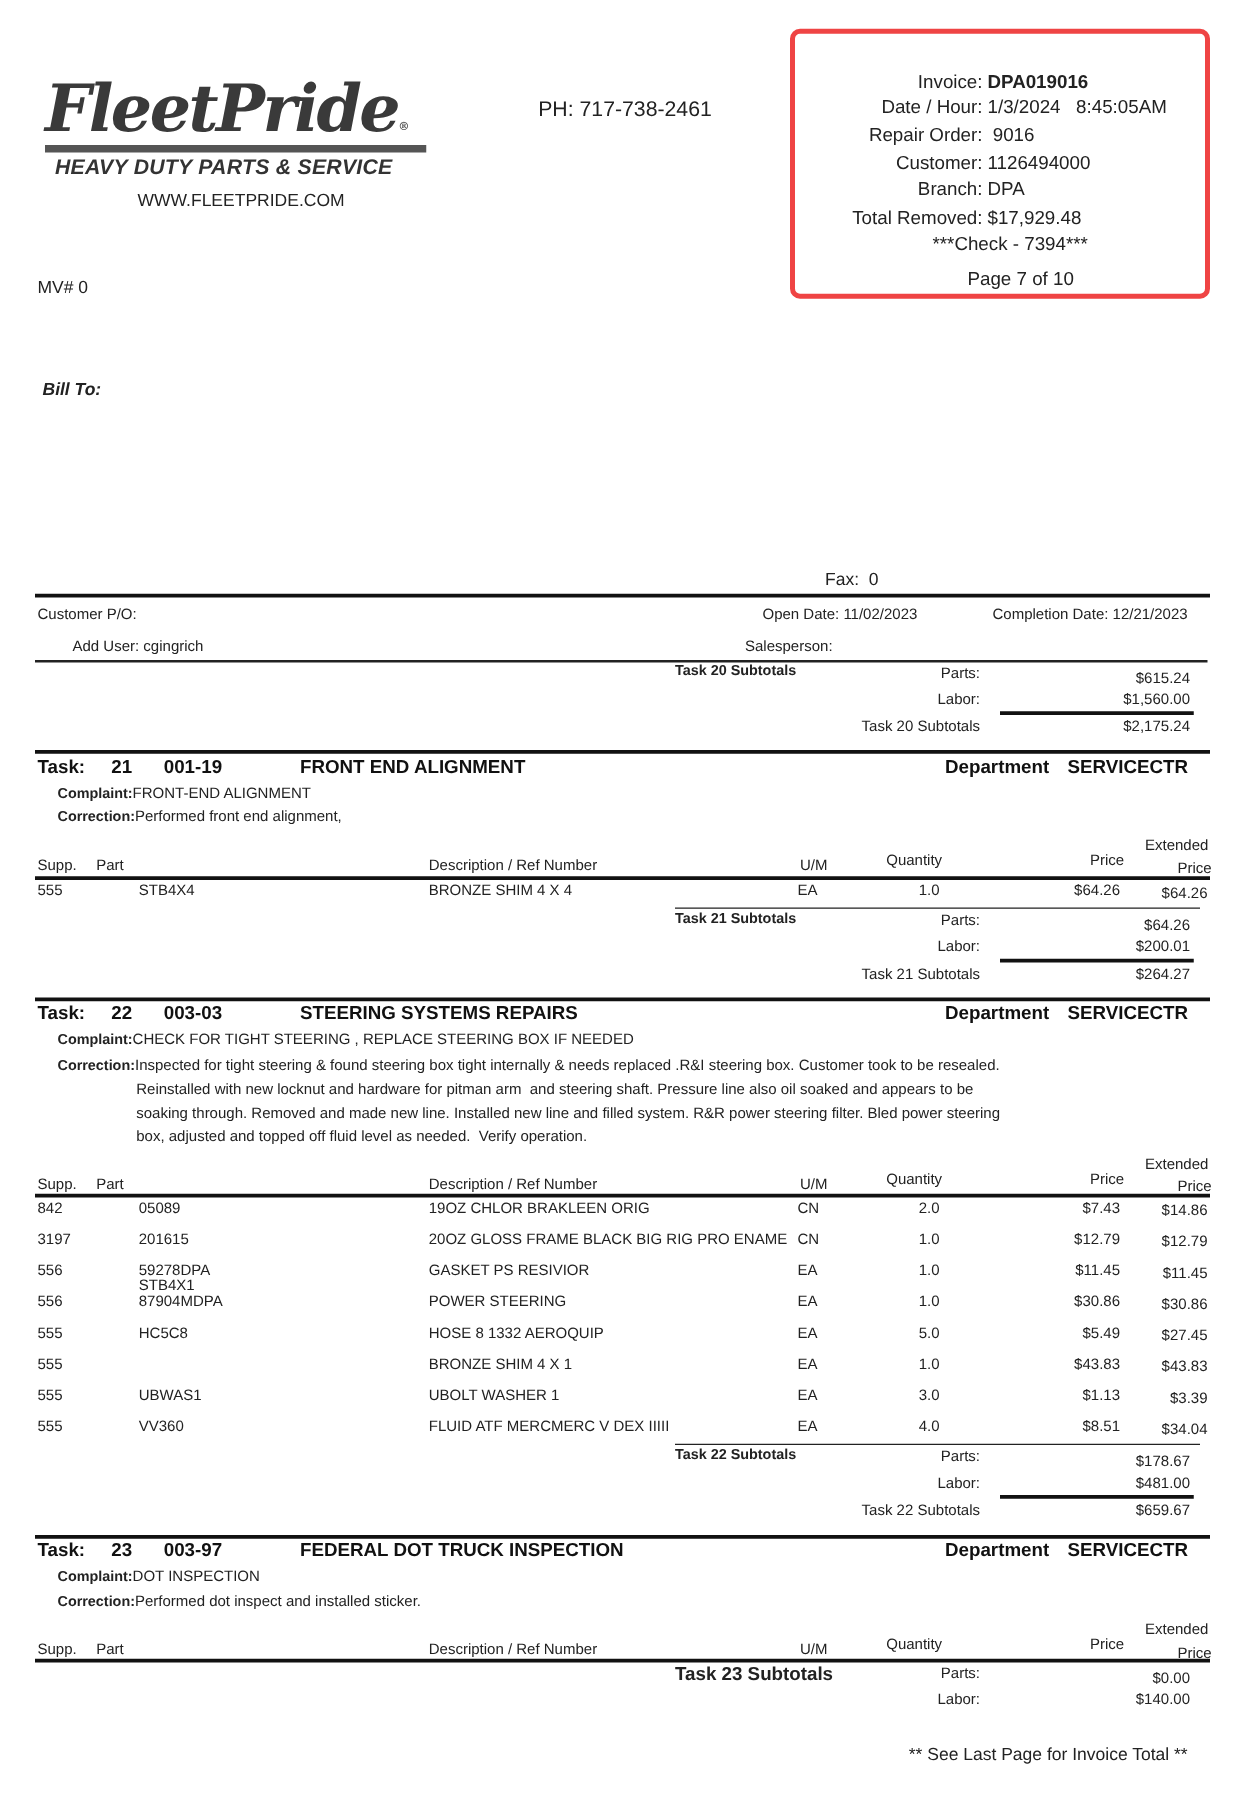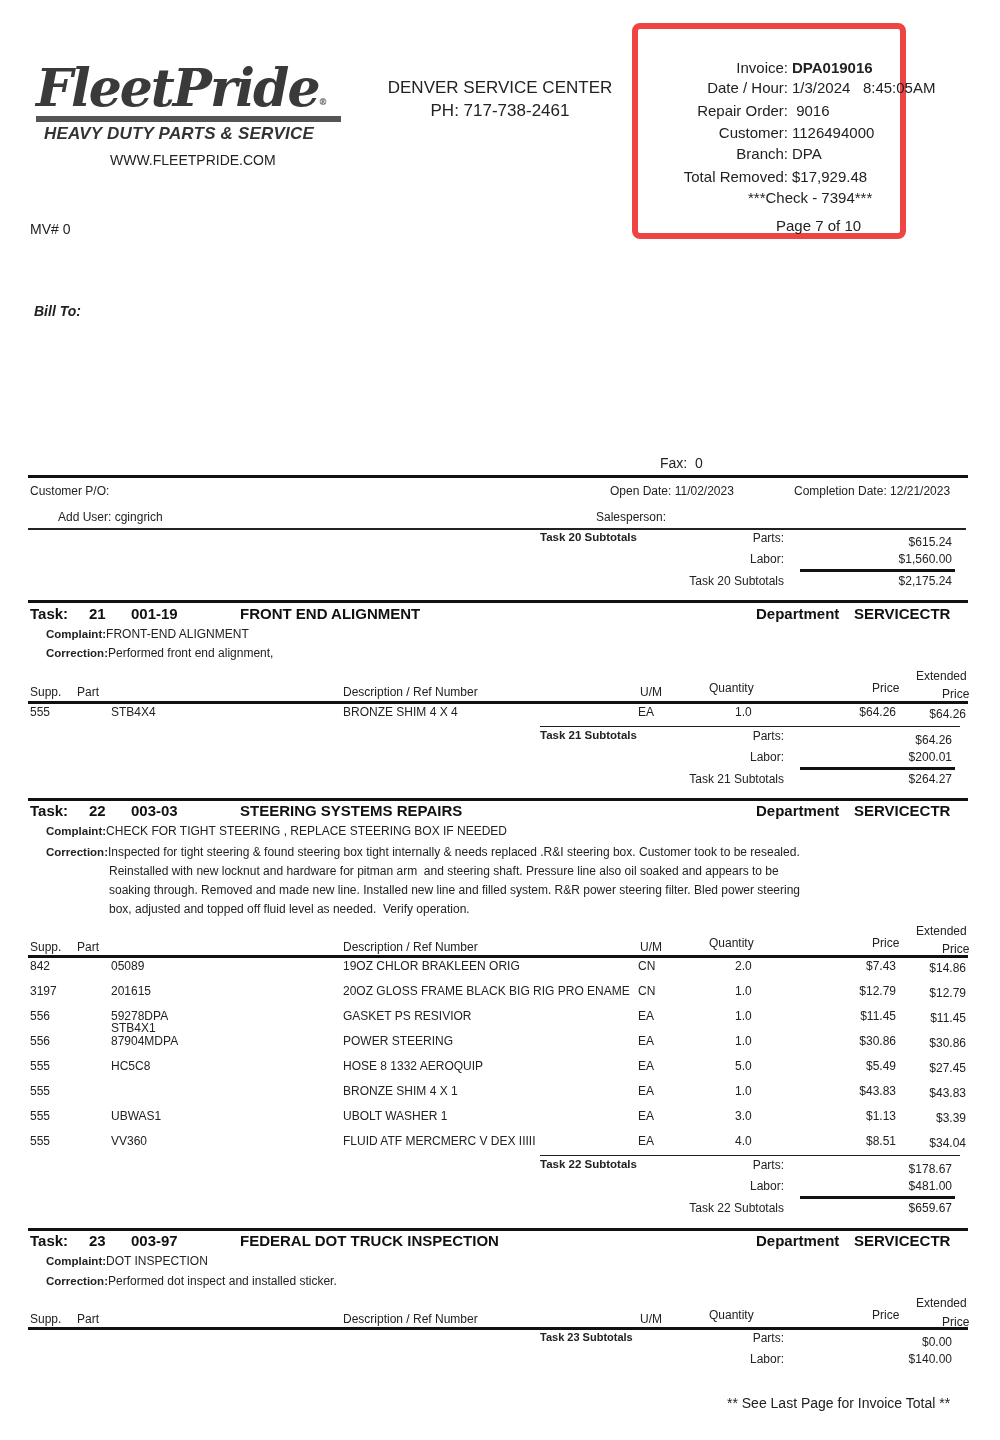--- a/index.html
+++ b/index.html
@@ -11,21 +11,21 @@
   .logo-word { font-family: "DejaVu Serif", serif; font-weight: bold; font-style: italic;
                font-size: 52px; color: #3a3a3a; letter-spacing: -2px; line-height: 52px; }
   .logo-reg { font-size: 9px; vertical-align: top; position: relative; top: 14px; color:#555; }
   .logo-bar { width: 305px; height: 6px; background: #555; margin-top: 2px; }
   .logo-tag { font-weight: bold; font-style: italic; font-size: 17px; color: #333;
               margin-left: 8px; margin-top: 2px; letter-spacing: 0.2px; }
   .logo-url { font-size: 14px; color: #222; margin-left: 74px; margin-top: 8px; }
   .center-addr { left: 360px; top: 76px; width: 280px; text-align: center;
                  font-size: 17px; line-height: 23px; color: #222; }
   
-  .inv-box { left: 632px; top: 23px; width: 274px; height: 216px; border: 6px solid #ef4444;
+  .inv-box { left: 632px; top: 23px; width: 336px; height: 216px; border: 4px solid #ef4444;
              border-radius: 8px; box-sizing: border-box; }
   .inv-row { position: absolute; font-size: 15px; color: #222; white-space: nowrap; }
   .inv-lbl { position: absolute; right: 186px; text-align: right; }
   .inv-val { position: absolute; left: 154px; }
   .bold { font-weight: bold; }
   .hr-thick { position: absolute; height: 3px; background: #111; }
   .hr-thin { position: absolute; height: 1px; background: #222; }
   .txt { position: absolute; white-space: nowrap; font-size: 12px; color: #222; }
   .task-head { position: absolute; font-size: 15px; font-weight: bold; white-space: nowrap; color:#111; }
   .lbl-b { font-weight: bold; font-size: 11.5px; }
@@ -36,21 +36,20 @@
 <body>
 
 <div class="abs logo">
   <div class="logo-word"><span>FleetPride</span><span class="logo-reg">®</span></div>
   <div class="logo-bar"></div>
   <div class="logo-tag">HEAVY DUTY PARTS &amp; SERVICE</div>
   <div class="logo-url">WWW.FLEETPRIDE.COM</div>
 </div>
 
 <div class="abs center-addr">
-  <div>DENVER SERVICE CENTER</div>
   <div>PH: 717-738-2461</div>
 </div>
 
 <div class="abs inv-box">
   <div class="inv-row" style="top:30px;left:0;width:336px;">
     <span class="inv-lbl">Invoice:</span>
     <span class="inv-val bold">DPA019016</span>
   </div>
   <div class="inv-row" style="top:50px;left:0;width:336px;">
     <span class="inv-lbl">Date / Hour:</span>
@@ -268,21 +267,21 @@
   <div class="col-h" style="left:77px;top:1312px;">Part</div>
   <div class="col-h" style="left:343px;top:1312px;">Description / Ref Number</div>
   <div class="col-h" style="left:640px;top:1312px;">U/M</div>
   <div class="col-h" style="left:709px;top:1308px;">Quantity</div>
   <div class="col-h" style="left:872px;top:1308px;">Price</div>
   <div class="col-h" style="left:916px;top:1296px;">Extended</div>
   <div class="col-h" style="left:942px;top:1315px;">Price</div>
   <div class="hr-thick" style="left:28px;top:1327px;width:940px;"></div>
   <div id="rows-task23">
       <div>
-        <div class="txt bold" style="left:540px;top:1331px;font-size:11px;">Task 23 Subtotals</div>
+        <div class="txt bold" style="left:540px;top:1331px;font-size:15px;">Task 23 Subtotals</div>
         <div class="txt right" style="left:700px;width:84px;top:1331px;">Parts:</div>
         <div class="txt right" style="left:840px;width:112px;top:1335px;">$0.00</div>
         <div class="txt right" style="left:700px;width:84px;top:1352px;">Labor:</div>
         <div class="txt right" style="left:840px;width:112px;top:1352px;">$140.00</div>
       </div>
     </div>
 </div>
 
 <div class="txt" style="left:727px;top:1395px;font-size:14px;">** See Last Page for Invoice Total **</div>
 

